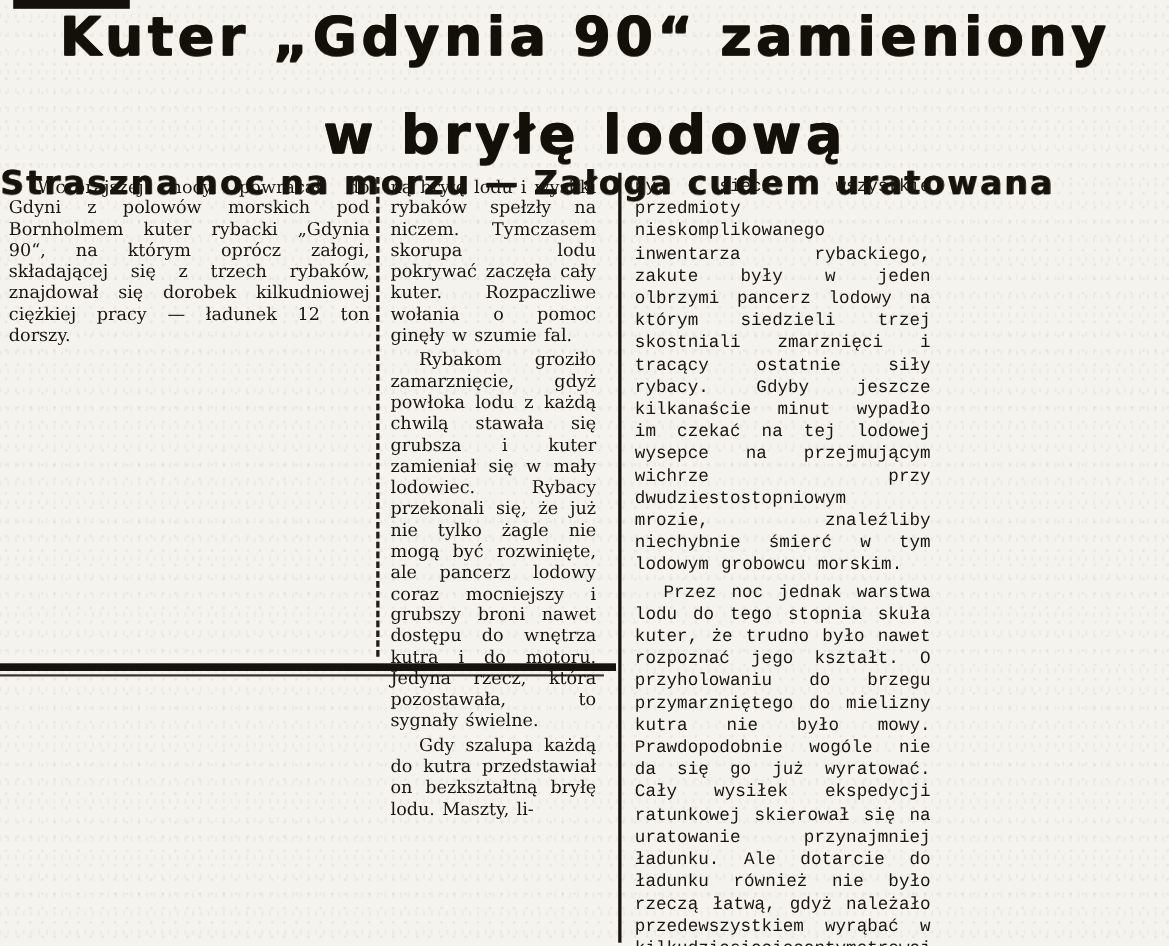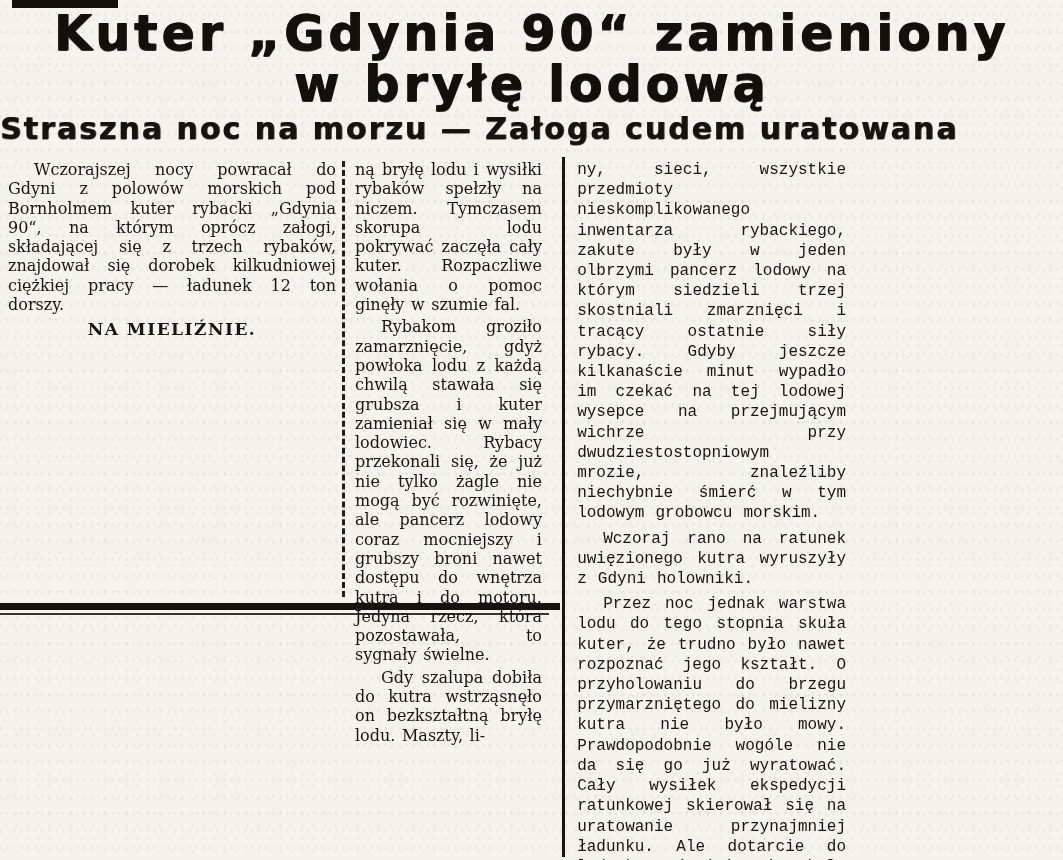--- a/index.html
+++ b/index.html
@@ -45,20 +45,21 @@
     line-height: 52px;
     letter-spacing: 4px;
     text-shadow: 1px 0 0 #131009, 0 1px 0 rgba(19,16,9,0.75), 1px 1px 0 rgba(19,16,9,0.5);
   }
   .headline-line2 {
     display: block;
     font-size: 49px;
     line-height: 50px;
     letter-spacing: 4px;
     text-shadow: 1px 0 0 #131009, 0 1px 0 rgba(19,16,9,0.75), 1px 1px 0 rgba(19,16,9,0.5);
+    margin-top: 38px;
   }
   .subheadline {
     margin-top: 3px;
     text-align: left;
     font-family: "DejaVu Sans", "Liberation Sans", sans-serif;
     font-weight: bold;
     font-size: 30px;
     line-height: 32px;
     letter-spacing: 2px;
     color: #16130c;
@@ -157,38 +158,36 @@
   </div>
 
   <div class="subheadline">Straszna noc na morzu — Załoga cudem uratowana</div>
 
   <div class="columns">
 
     <div class="left-pane">
       <div class="two-cols">
         <div class="col col-1">
             <p class="para indent">Wczorajszej nocy powracał do Gdyni z polowów morskich pod Bornholmem kuter rybacki „Gdynia 90“, na którym oprócz załogi, składającej się z trzech rybaków, znajdował się dorobek kilkudniowej ciężkiej pracy — ładunek 12 ton dorszy.</p>
-            <h3 class="col-heading">NA MIELIŹNIE.</h3>
           </div>
         <div class="divider-dashed"></div>
         <div class="col col-2">
             <p class="para">ną bryłę lodu i wysiłki rybaków spełzły na niczem. Tymczasem skorupa lodu pokrywać zaczęła cały kuter. Rozpaczliwe wołania o pomoc ginęły w szumie fal.</p>
             <p class="para indent">Rybakom groziło zamarznięcie, gdyż powłoka lodu z każdą chwilą stawała się grubsza i kuter zamieniał się w mały lodowiec. Rybacy przekonali się, że już nie tylko żagle nie mogą być rozwinięte, ale pancerz lodowy coraz mocniejszy i grubszy broni nawet dostępu do wnętrza kutra i do motoru. Jedyna rzecz, która pozostawała, to sygnały świelne.</p>
-            <p class="para indent">Gdy szalupa dobiła do kutra wstrząsnęło on bezkształtną bryłę lodu. Maszty, li-</p>
+            <p class="para indent">Gdy szalupa każdą do kutra przedstawiał on bezkształtną bryłę lodu. Maszty, li-</p>
           </div>
       </div>
       <div class="bottom-rule">
         <div class="rule-thick"></div>
         <div class="rule-thin"></div>
       </div>
     </div>
 
     <div class="divider-solid"></div>
 
     <div class="col col-3">
         <p class="para">ny, sieci, wszystkie przedmioty nieskomplikowanego inwentarza rybackiego, zakute były w jeden olbrzymi pancerz lodowy na którym siedzieli trzej skostniali zmarznięci i tracący ostatnie siły rybacy. Gdyby jeszcze kilkanaście minut wypadło im czekać na tej lodowej wysepce na przejmującym wichrze przy dwudziestostopniowym mrozie, znaleźliby niechybnie śmierć w tym lodowym grobowcu morskim.</p>
-        <p class="para indent">Wczoraj rano na ratunek uwięzionego kutra wyruszyły z Gdyni holowniki.</p>
         <p class="para indent">Przez noc jednak warstwa lodu do tego stopnia skuła kuter, że trudno było nawet rozpoznać jego kształt. O przyholowaniu do brzegu przymarzniętego do mielizny kutra nie było mowy. Prawdopodobnie wogóle nie da się go już wyratować. Cały wysiłek ekspedycji ratunkowej skierował się na uratowanie przynajmniej ładunku. Ale dotarcie do ładunku również nie było rzeczą łatwą, gdyż należało przedewszystkiem wyrąbać w kilkudziesięciocentymetrowej warstwie lodu dostatecznie szeroki otwór, aby dostać się do wnętrza.</p>
       </div>
 
   </div>
 
 </div>
 
 </body></html>

